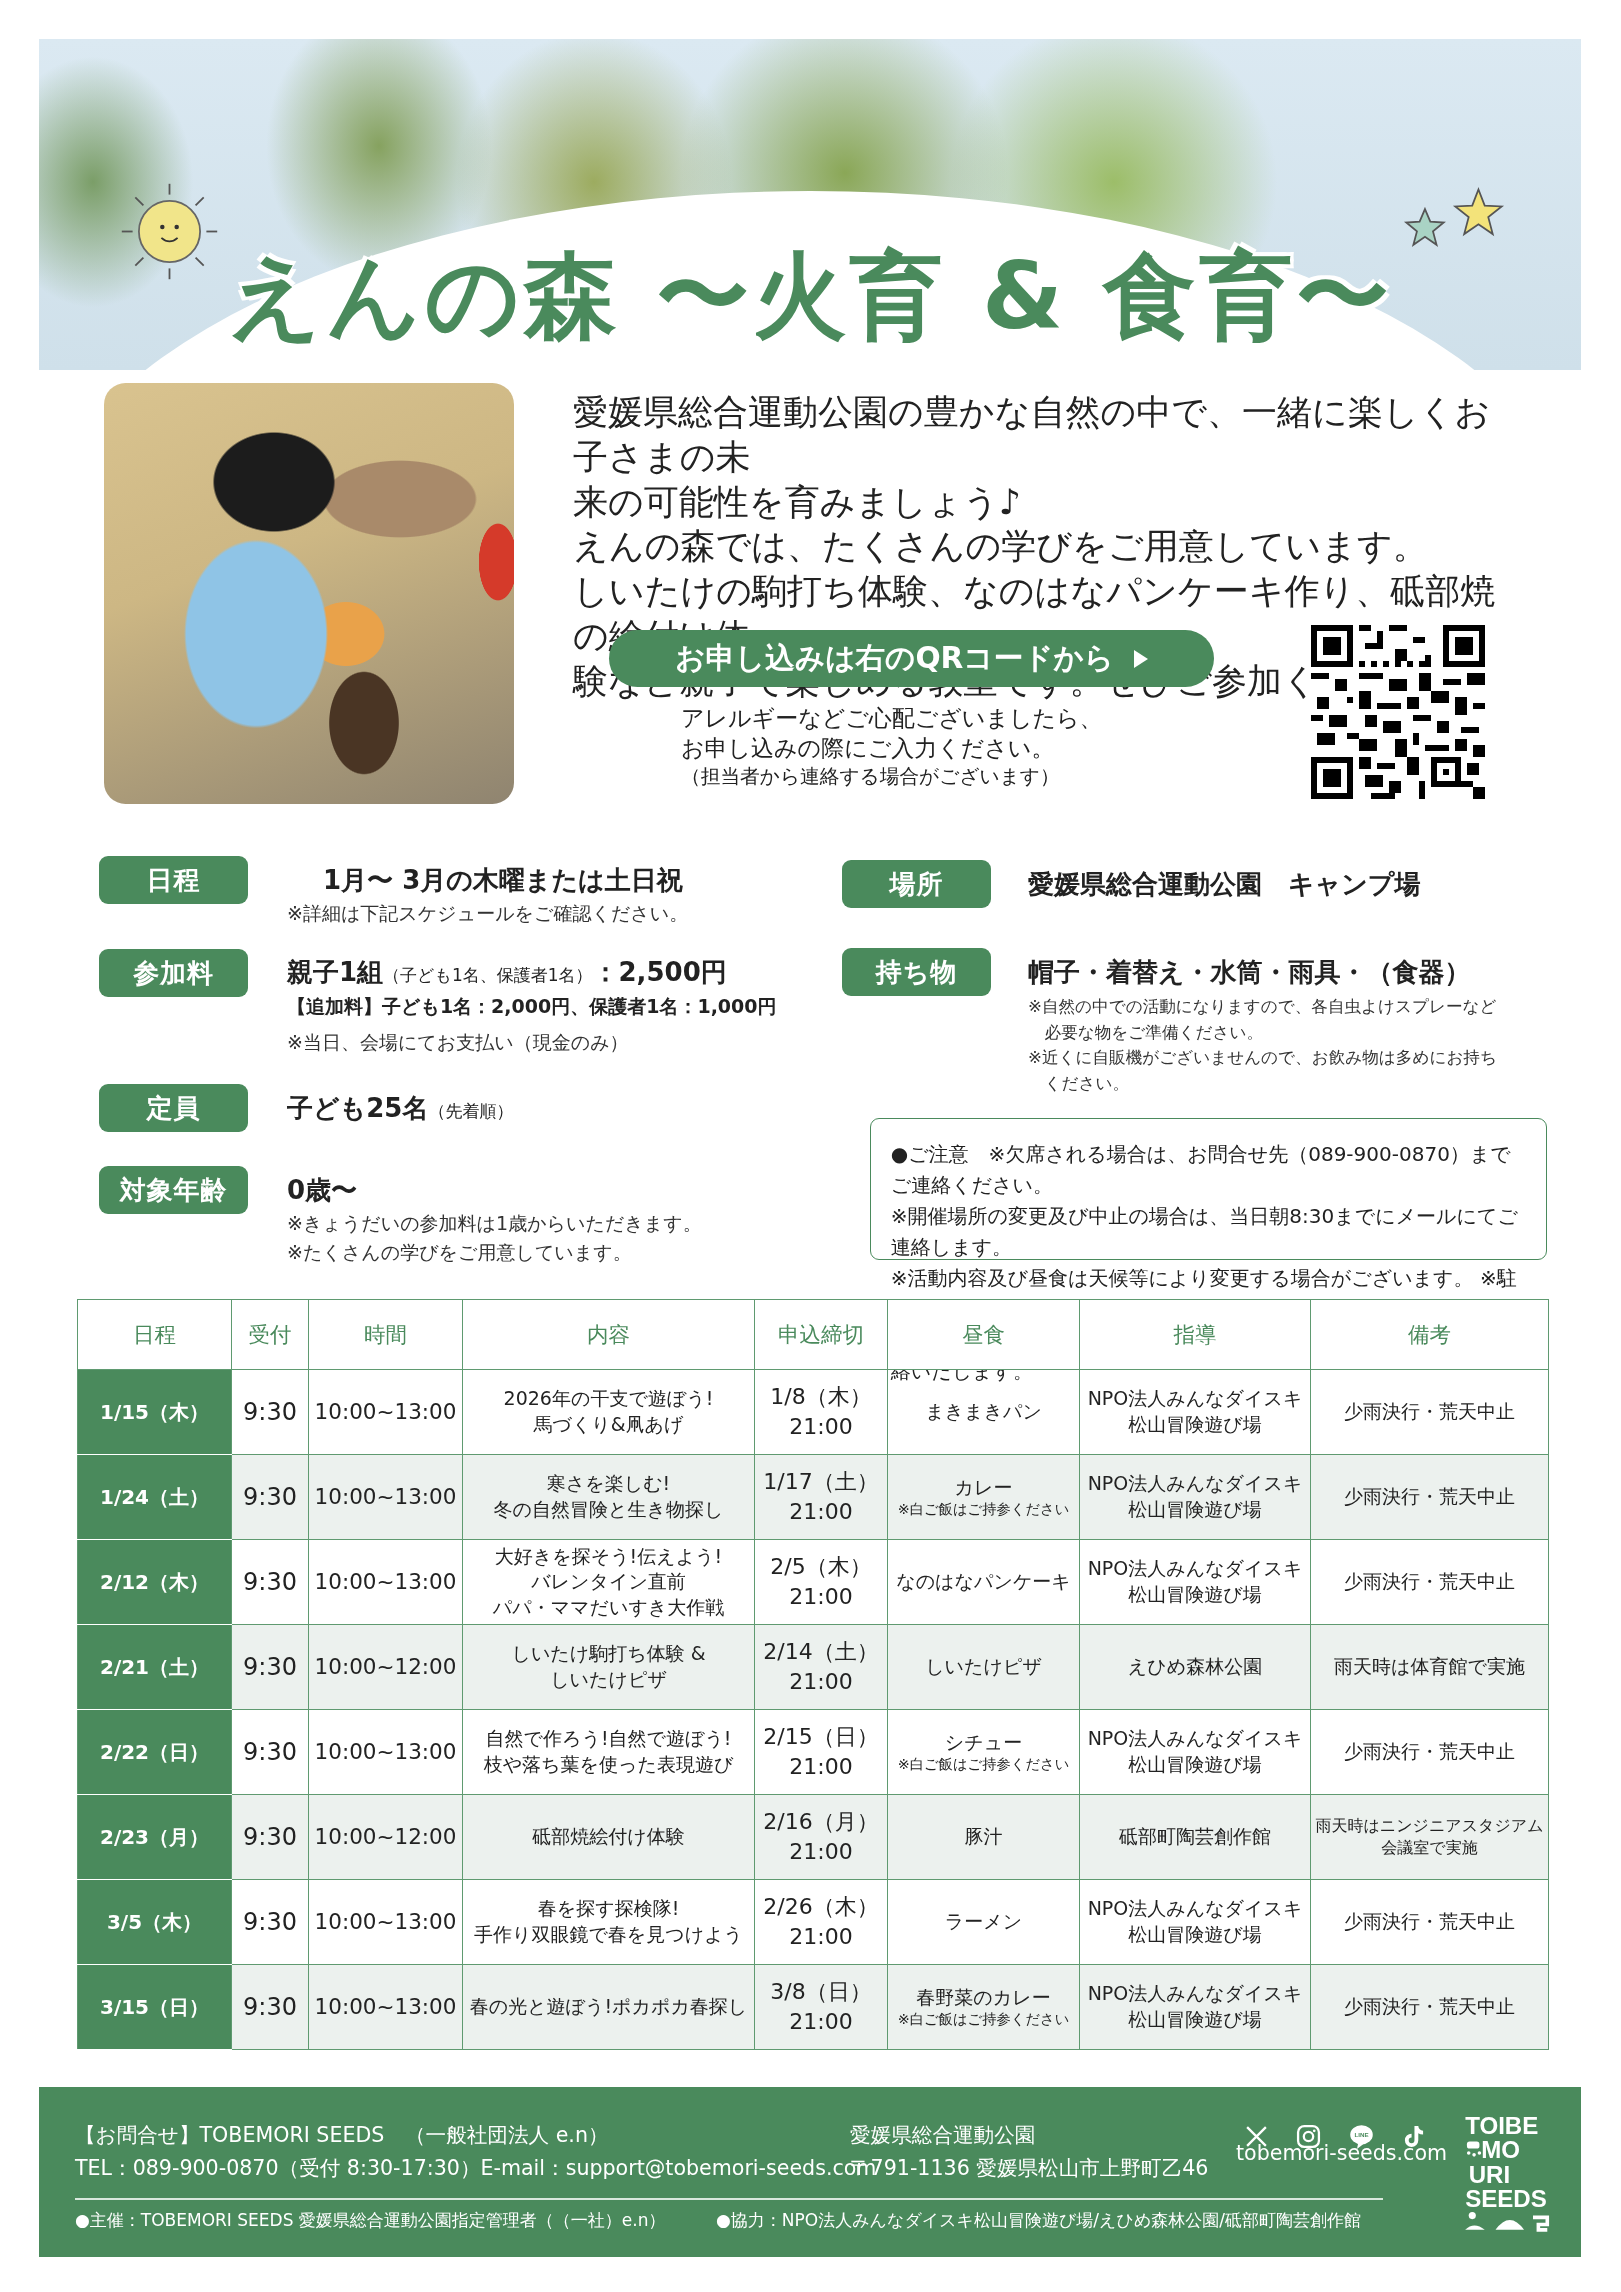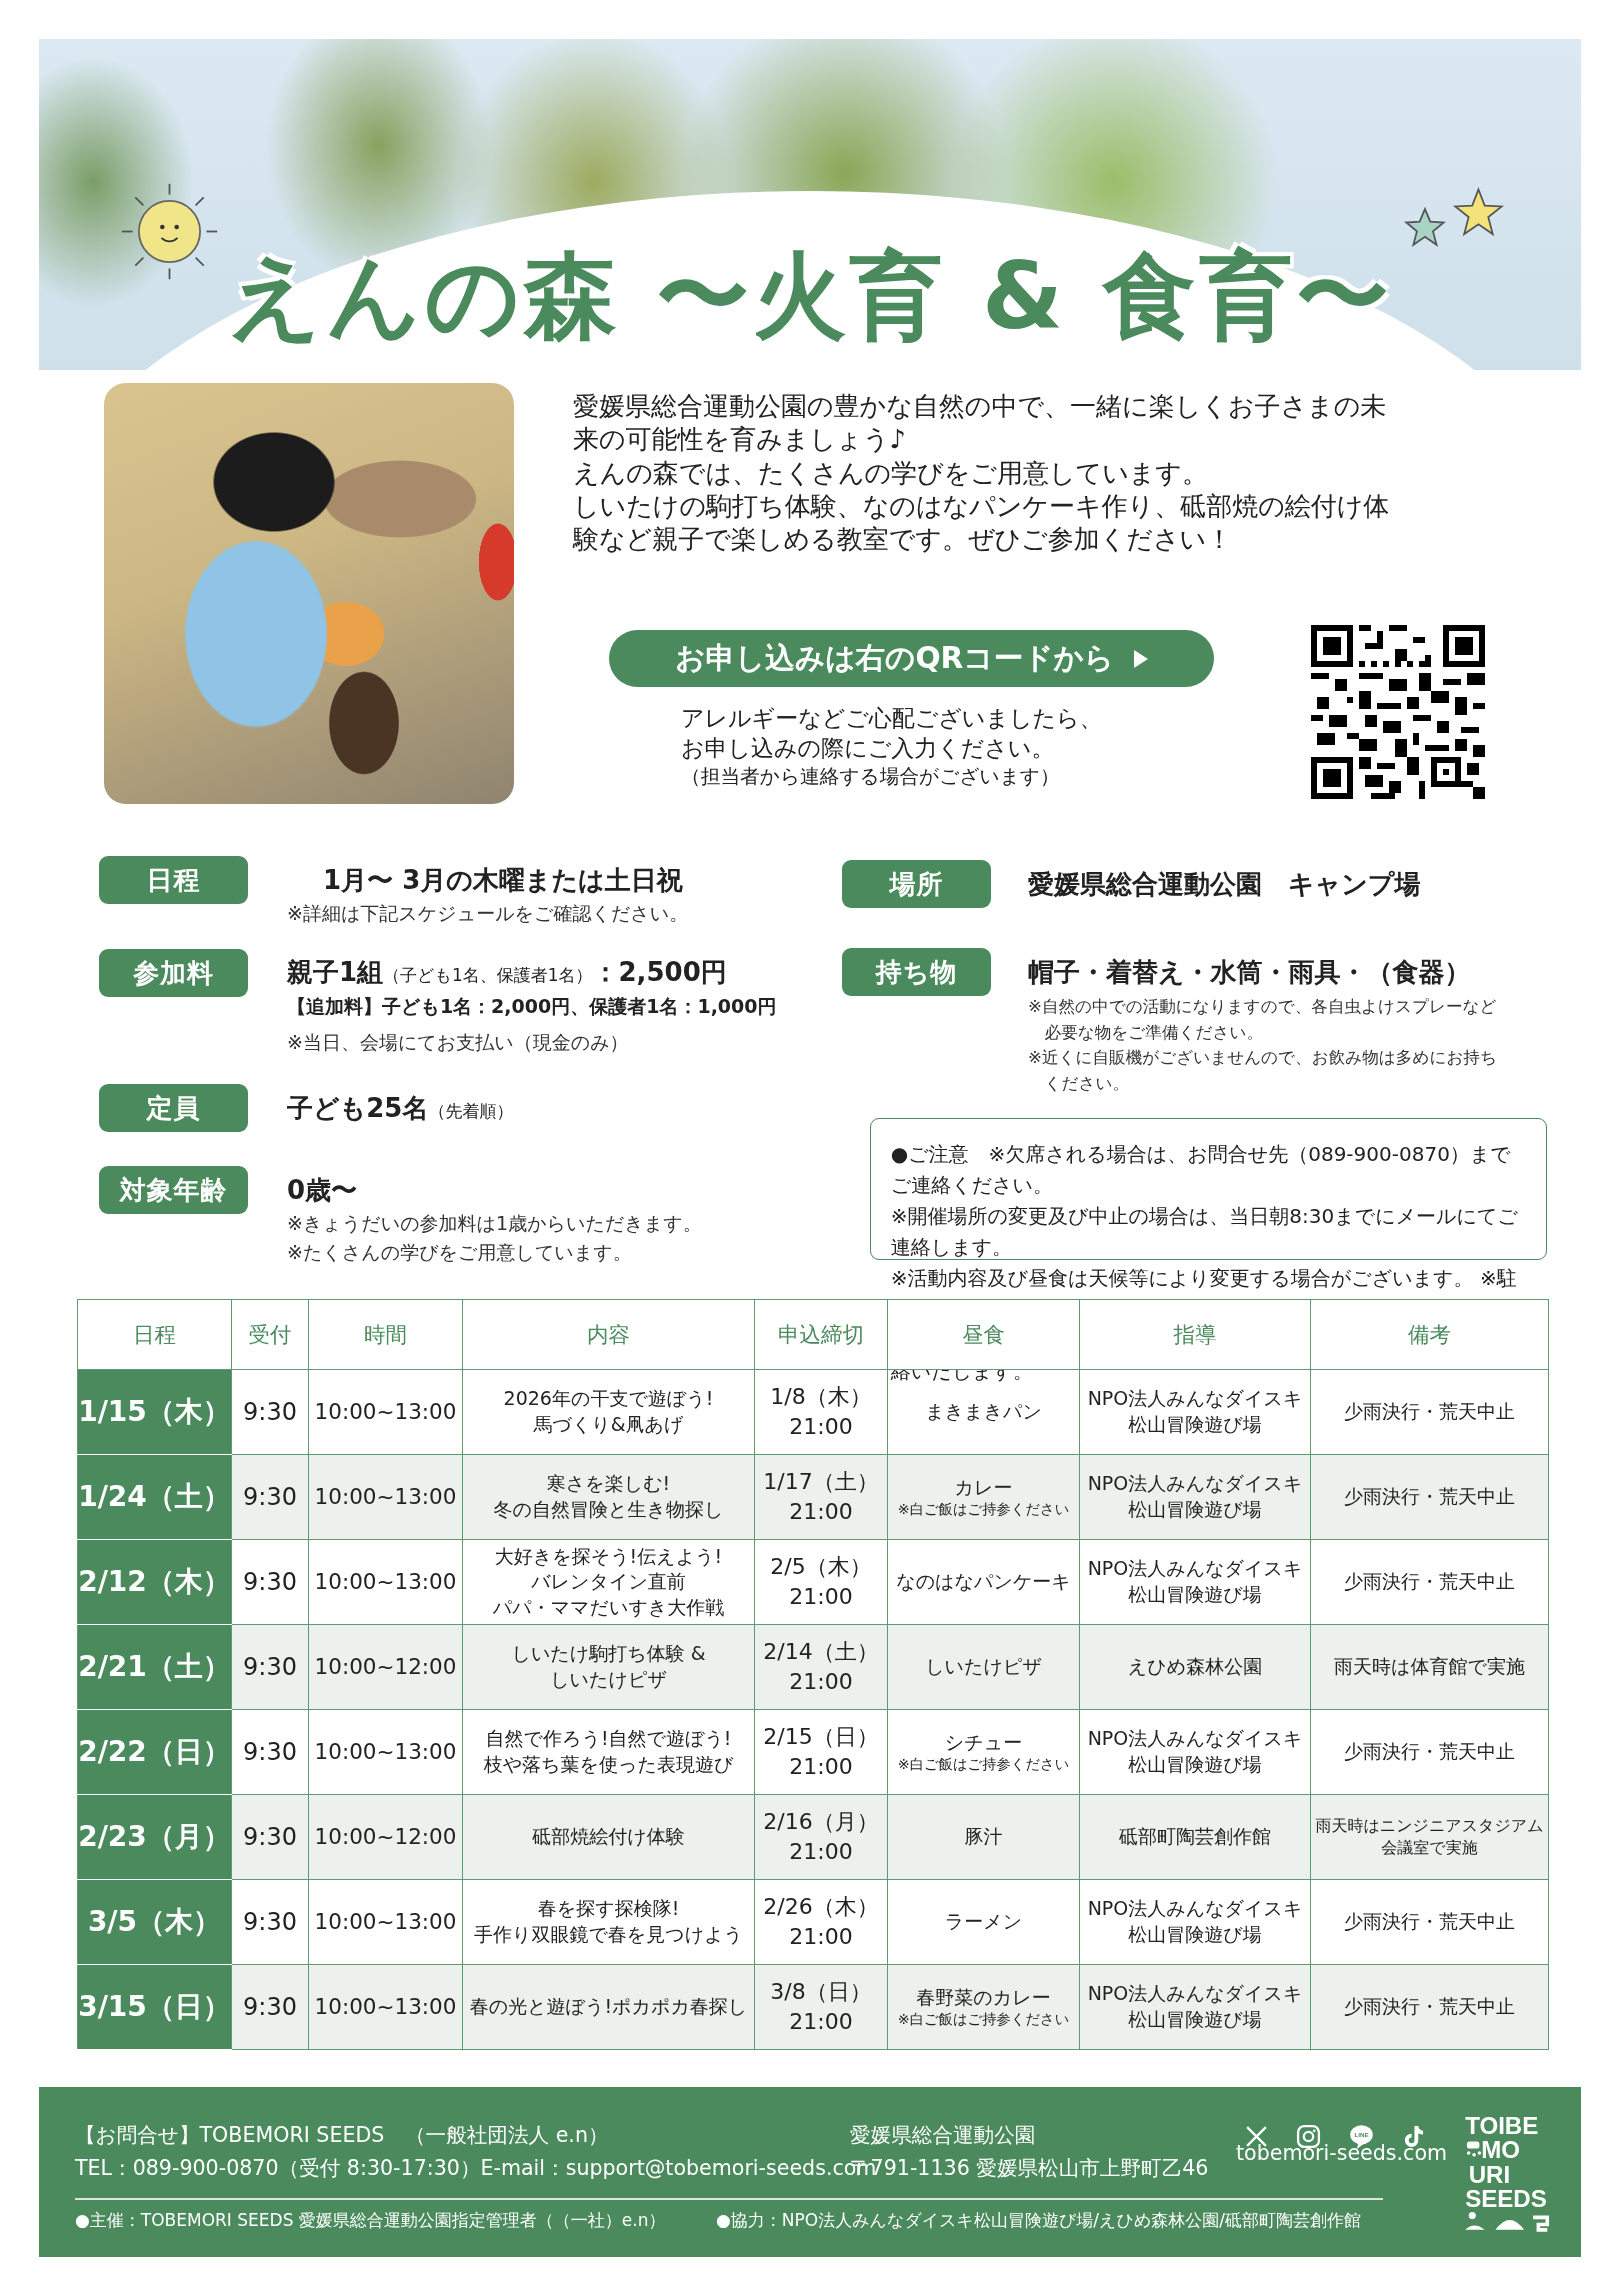--- a/index.html
+++ b/index.html
@@ -37,21 +37,21 @@
     position: absolute; left: 104px; top: 383px; width: 410px; height: 421px; border-radius: 21.5px; overflow: hidden;
     background:
       radial-gradient(ellipse 99px 81px at 170px 99px, #1c1c1c 60%, transparent 62%),
       radial-gradient(ellipse 116px 152px at 152px 251px, #8fc4e6 60%, transparent 62%),
       radial-gradient(ellipse 54px 45px at 242px 251px, #e9a24a 70%, transparent 72%),
       radial-gradient(ellipse 49px 72px at 260px 340px, #4a3524 70%, transparent 72%),
       radial-gradient(ellipse 107px 54px at 296px 116px, #a98a6a 70%, transparent 72%),
       radial-gradient(ellipse 27px 54px at 394px 179px, #d53a2a 70%, transparent 72%),
       linear-gradient(160deg, #d9c38f 0%, #cdb784 40%, #8f8470 100%);
   }
-  .intro-text { position: absolute; left: 573px; top: 390px; width: 949px; font-size: 26px; line-height: 1.28; color: #222; }
+  .intro-text { position: absolute; left: 573px; top: 390px; width: 949px; font-size: 35px; line-height: 1.28; color: #222; }
   .apply-btn {
     position: absolute; left: 609px; top: 630px; width: 605px; height: 57px; border-radius: 29px;
     background: #4a8a5c; color: #fff; font-size: 29.6px; font-weight: bold; display: flex; align-items: center; justify-content: center; gap: 19.7px;
   }
   .apply-btn .tri { width: 0; height: 0; border-top: 9.9px solid transparent; border-bottom: 9.9px solid transparent; border-left: 14.3px solid #fff; }
   .apply-note { position: absolute; left: 681px; top: 704px; font-size: 23px; line-height: 1.3; color: #222; }
   .apply-note .small { font-size: 19.7px; }
   .qr { position: absolute; left: 1311px; top: 625px; width: 174px; height: 174px; }
 
   
@@ -66,21 +66,21 @@
   .notice-box {
     position: absolute; left: 842px; top: 1118px; width: 677px; height: 142px; border: 1.8px solid #4a8a5c; border-radius: 9px;
     padding: 19.7px 19.7px; font-size: 20px; line-height: 1.55; color: #222; margin-left: 28px;
   }
 
   
   .schedule { position: absolute; left: 77px; top: 1299px; width: 1471px; border-collapse: collapse; table-layout: fixed; }
   .schedule th, .schedule td { border: 1.8px solid #5f9a70; text-align: center; vertical-align: middle; }
   .schedule th { height: 70px; color: #4a8a5c; font-size: 21.5px; font-weight: normal; background: #fff; }
   .schedule td { height: 85px; font-size: 19px; color: #222; line-height: 1.35; }
-  .schedule td.date { background: #4a8a5c; color: #fff; font-size: 28px; font-weight: bold; border-color: #fff #5f9a70 #fff #5f9a70; }
+  .schedule td.date { background: #4a8a5c; color: #fff; font-size: 20px; font-weight: bold; border-color: #fff #5f9a70 #fff #5f9a70; }
   .schedule td.big { font-size: 24px; }
   .schedule td.time { font-size: 21.5px; }
   .schedule td.dl { font-size: 22px; }
   .schedule tr.alt td:not(.date) { background: #ecf1ee; }
   .schedule .note { display: block; font-size: 14.3px; }
   .schedule td.remarks-sm { font-size: 16px; }
 
   
   .footer { position: absolute; left: 39px; top: 2087px; width: 1542px; height: 170px; background: #4a8a5c; color: #fff; padding-left: 47px; }
   .f-left { position: absolute; left: 36px; top: 32px; font-size: 20.6px; line-height: 1.6; white-space: nowrap; }

